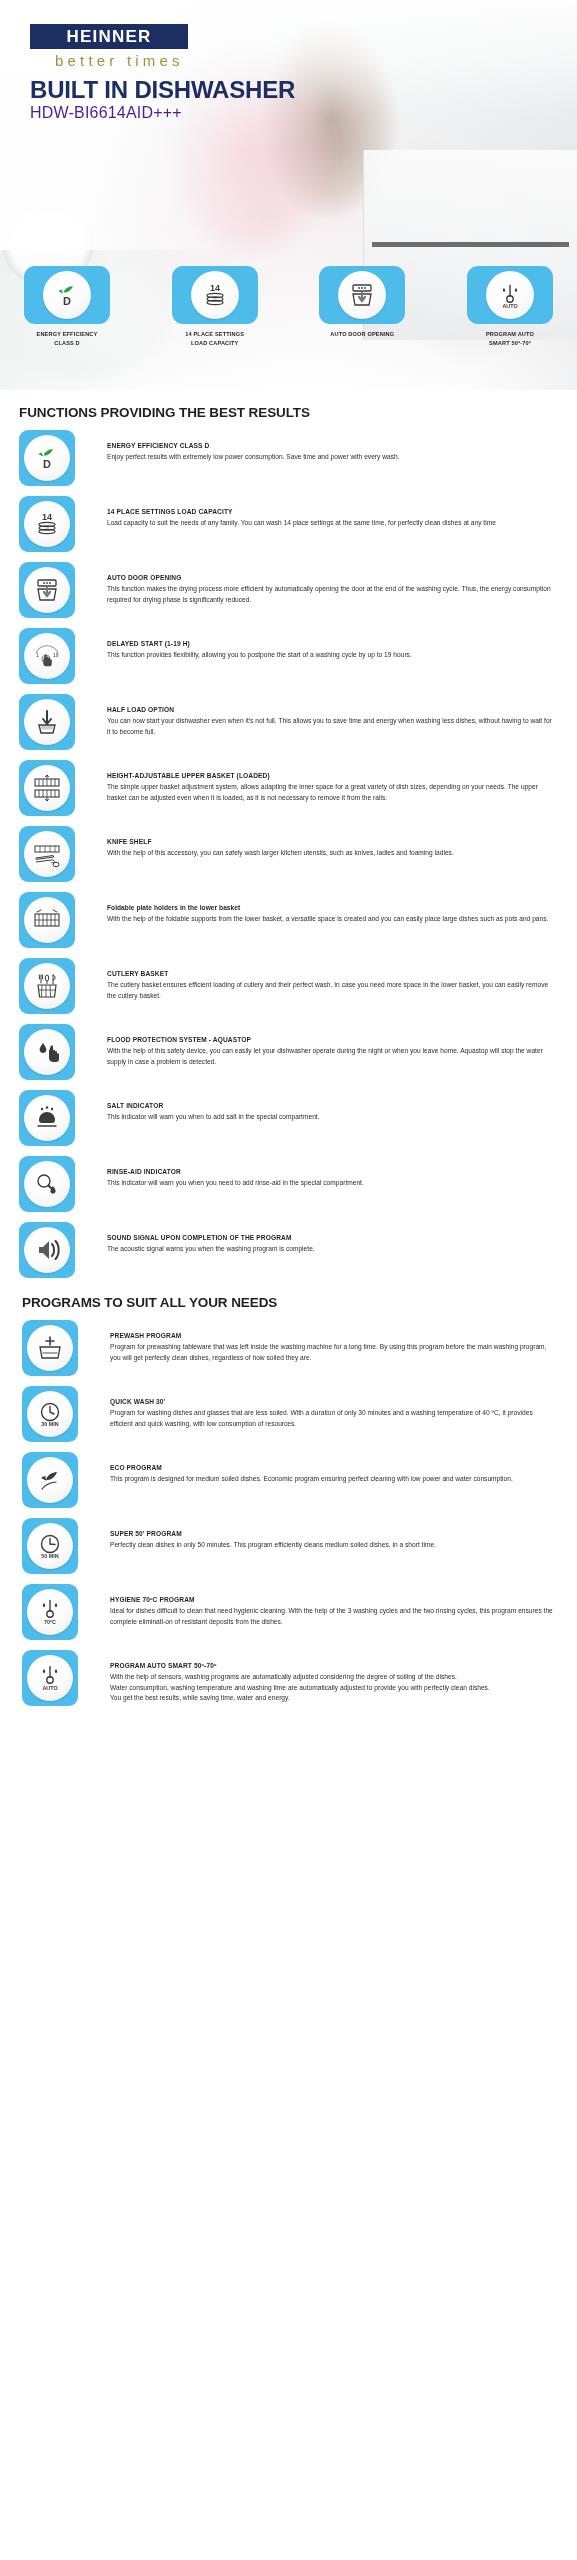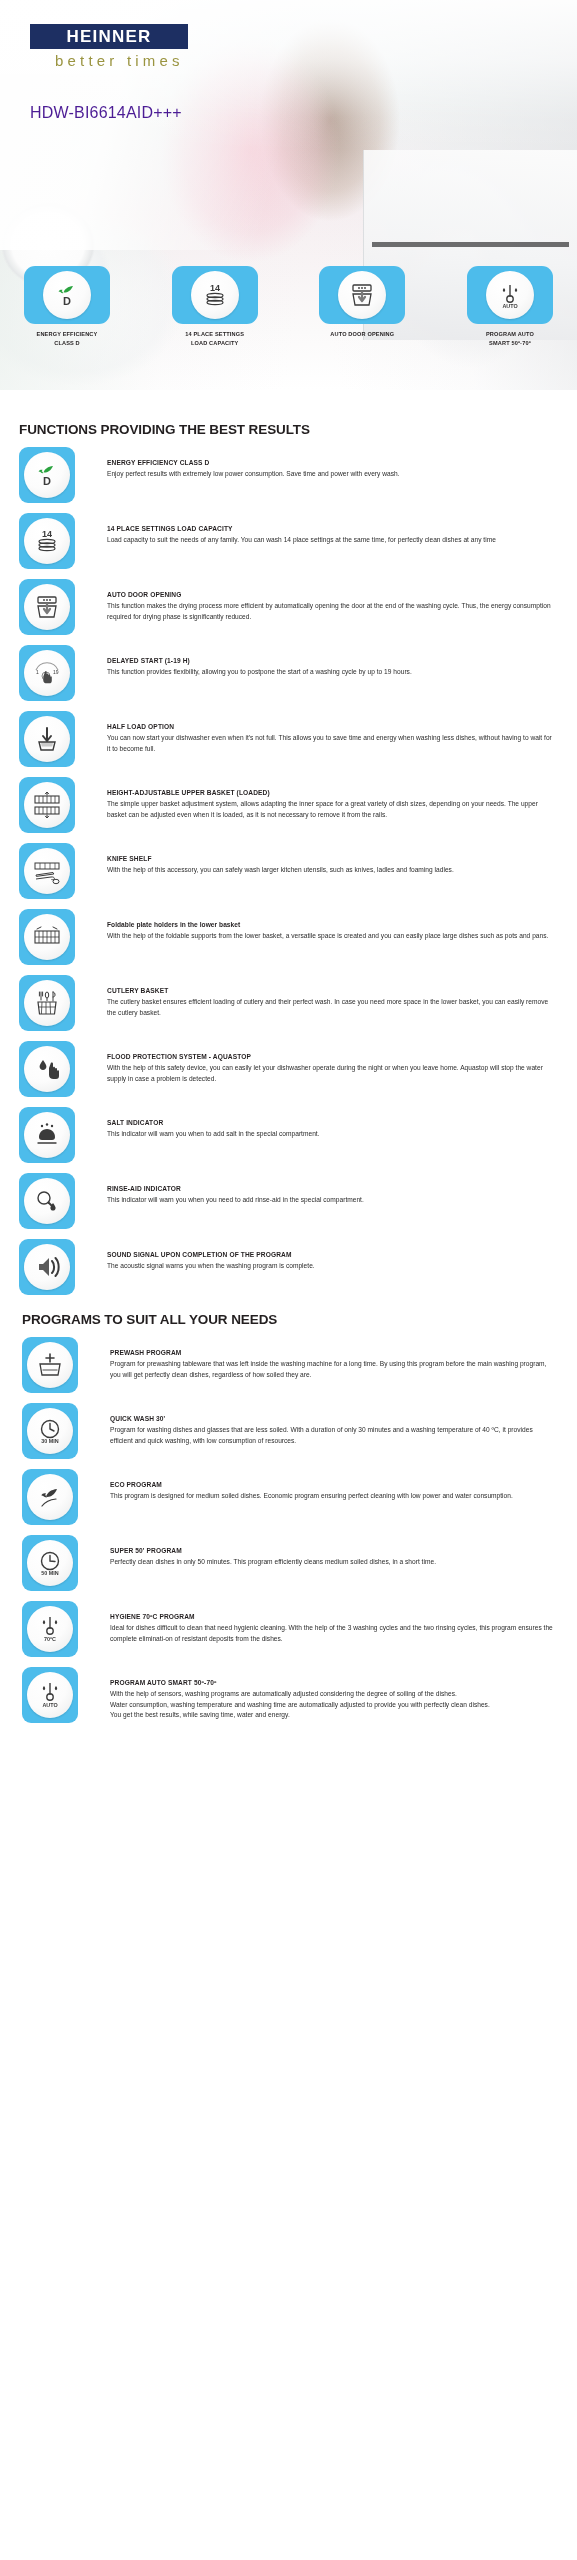--- a/index.html
+++ b/index.html
@@ -133,21 +133,21 @@
   
   .section { padding: 0 22px; }
   .section-title {
     font-size: 13.5px;
     font-weight: bold;
     letter-spacing: -0.1px;
     color: #231f20;
     margin-bottom: 10px;
     font-family: "Liberation Sans", sans-serif;
   }
-  #functions-section { margin-top: 32px; padding-left: 19px; }
+  #functions-section { margin-top: 15px; padding-left: 19px; }
   #programs-section { margin-top: 16px; }
 
   .feature-row {
     display: flex;
     align-items: flex-start;
     min-height: 57px;
     margin-bottom: 9px;
   }
   .feature-icon-tile {
     flex: 0 0 56px;
@@ -192,20 +192,21 @@
   <div class="hero-photo"></div>
   <div class="hero-dish-left"></div>
   <div class="hero-dw-right"></div>
   <div class="hero-left-wash"></div>
   <div class="hero-top-fade"></div>
 
   <div class="logo-box">
     <span class="logo-text">HEINNER</span>
   </div>
   <div class="tagline">better times</div>
+  <div class="hero-title">BUILT IN DISHWASHER</div>
   <div class="hero-model">HDW-BI6614AID+++</div>
 
   <div class="badges">
 
     <div class="badge">
       <div class="badge-tile">
         <div class="badge-circle">
           <svg class="icon-svg" width="30" height="30" viewBox="0 0 30 30">
             <path d="M21 6c-5 0.5-8.5 3-9.5 6.5 2.8 0.6 7.2-1.2 9.5-6.5z" fill="#2aa33f"></path>
             <path d="M10.5 9.8c-1.8-0.4-3.3 0.3-3.9 1.6 1.1 0.8 3.2 0.6 3.9-1.6z" fill="#2aa33f"></path>

